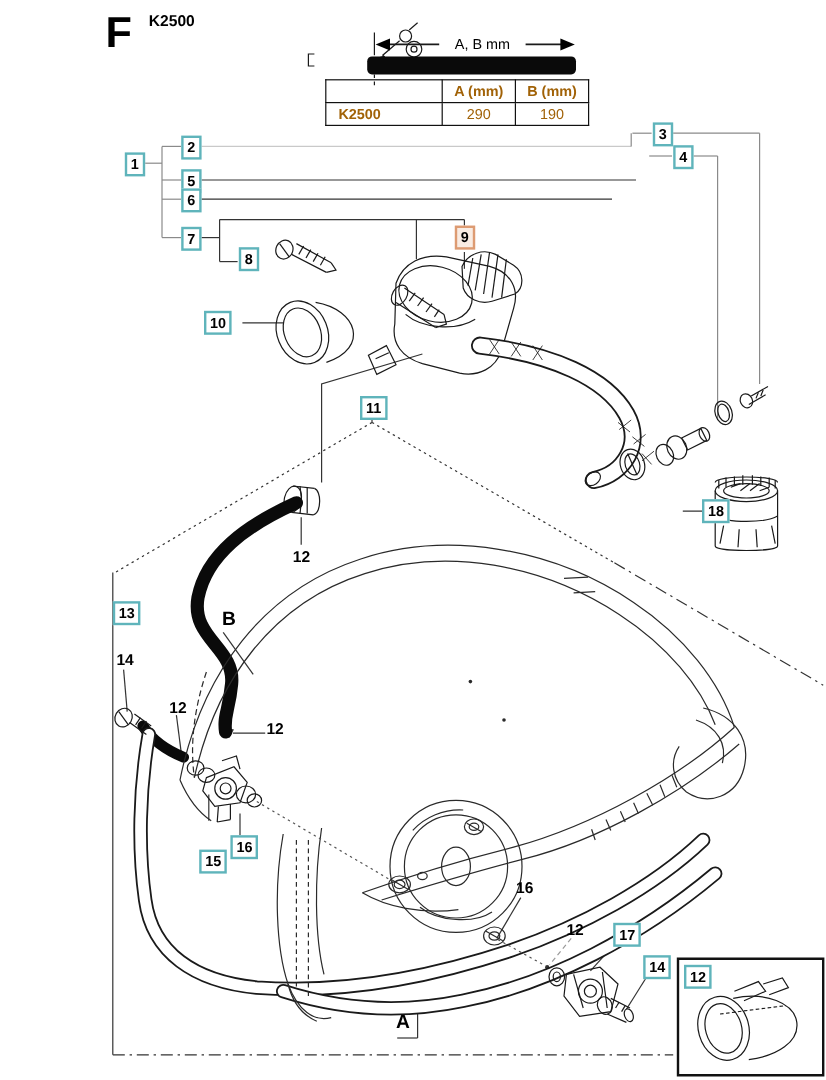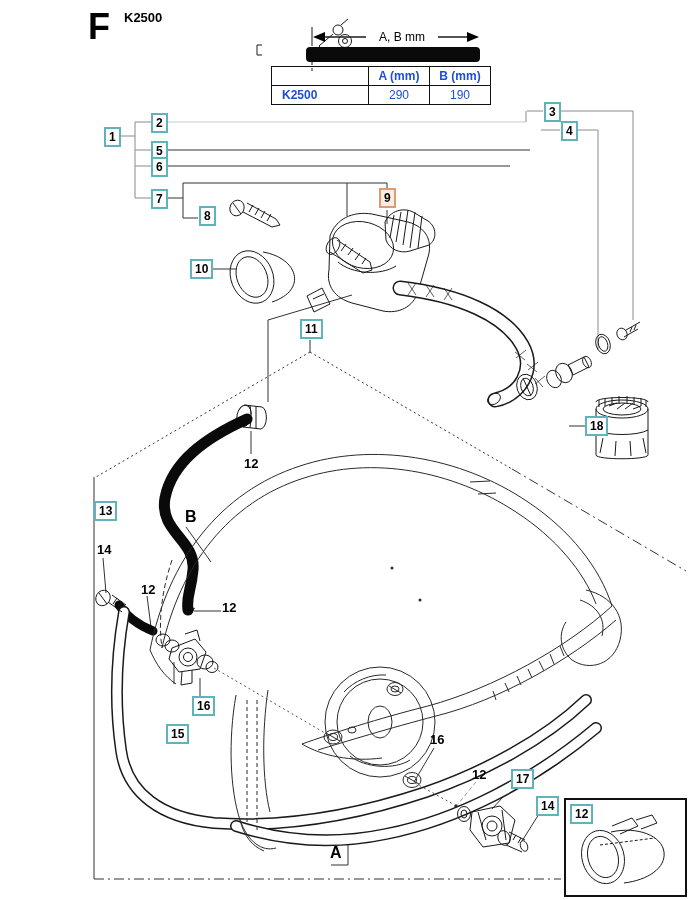--- a/index.html
+++ b/index.html
@@ -4,21 +4,21 @@
 <style>
   html,body{margin:0;padding:0;background:#fff;}
   #stage{position:relative;width:688px;height:900px;background:#fff;overflow:hidden;
          font-family:"Liberation Sans",sans-serif;}
   #drawing{position:absolute;left:0;top:0;z-index:1;}
   #drawing *{vector-effect:non-scaling-stroke;}
   .hdr-letter{position:absolute;left:88px;top:6px;font-size:36px;font-weight:bold;color:#000;z-index:4;}
   .hdr-model{position:absolute;left:124px;top:10px;font-size:13px;font-weight:bold;color:#000;z-index:4;}
   
   #dim-table{position:absolute;left:271px;top:66px;z-index:4;border-collapse:collapse;}
-  #dim-table td{border:1.6px solid #111;font-size:12px;color:#1d4ed8;height:16px;padding:1px 4px;text-align:center;}
+  #dim-table td{border:1.6px solid #111;font-size:12px;color:#a16207;height:16px;padding:1px 4px;text-align:center;}
   #dim-table td.c0{width:82px;text-align:left;padding-left:10px;font-weight:bold;}
   #dim-table td.hd{font-weight:bold;width:52px;}
   
   #callout-layer{position:absolute;left:0;top:0;width:688px;height:900px;z-index:5;pointer-events:none;}
   .callout{position:absolute;color:#000;line-height:1;white-space:nowrap;}
   .callout.boxed{border:2px solid var(--teal,#5fb4bb);background:#fff;
                  font-size:12px;font-weight:bold;padding:2px 3px;}
   .callout.highlight{border:2px solid var(--orange,#dd9b72);background:#f9ece3;
                  font-size:12px;font-weight:bold;padding:2px 3px;}
   .callout.plain{font-size:13px;font-weight:bold;}
@@ -349,29 +349,29 @@
   <div id="callout-layer">
       <div class="callout boxed" style="left: 104px; top: 127px;">1</div>
       <div class="callout boxed" style="left: 151px; top: 113px;">2</div>
       <div class="callout boxed" style="left: 544px; top: 102px;">3</div>
       <div class="callout boxed" style="left: 561px; top: 121px;">4</div>
       <div class="callout boxed" style="left: 151px; top: 141px;">5</div>
       <div class="callout boxed" style="left: 151px; top: 157px;">6</div>
       <div class="callout boxed" style="left: 151px; top: 189px;">7</div>
       <div class="callout boxed" style="left: 199px; top: 206px;">8</div>
       <div class="callout highlight" style="left: 379px; top: 188px;">9</div>
-      <div class="callout boxed" style="left: 190px; top: 259px;">10</div>
-      <div class="callout boxed" style="left: 300px; top: 319px; text-align: right;">11</div>
+      <div class="callout boxed" style="left: 170px; top: 259px;">10</div>
+      <div class="callout boxed" style="left: 300px; top: 330px; text-align: right;">11</div>
       <div class="callout plain" style="left: 244px; top: 457px;">12</div>
       <div class="callout boxed" style="left: 94px; top: 501px;">13</div>
       <div class="callout letter" style="left: 185px; top: 509px;">B</div>
       <div class="callout plain" style="left: 97px; top: 543px;">14</div>
       <div class="callout plain" style="left: 141px; top: 583px;">12</div>
       <div class="callout plain" style="left: 222px; top: 601px;">12</div>
-      <div class="callout boxed" style="left: 166px; top: 724px;">15</div>
+      <div class="callout boxed" style="left: 166px; top: 708px;">15</div>
       <div class="callout boxed" style="left: 192px; top: 696px;">16</div>
       <div class="callout plain" style="left: 430px; top: 733px;">16</div>
       <div class="callout plain" style="left: 472px; top: 768px;">12</div>
       <div class="callout boxed" style="left: 511px; top: 769px; text-align: right;">17</div>
       <div class="callout boxed" style="left: 536px; top: 796px;">14</div>
       <div class="callout boxed" style="left: 554px; top: 416px; margin-left: 31px;">18</div>
       <div class="callout letter" style="left: 330px; top: 845px;">A</div>
       <div class="callout boxed" style="left: 570px; top: 804px;">12</div>
     </div>
 </div>

